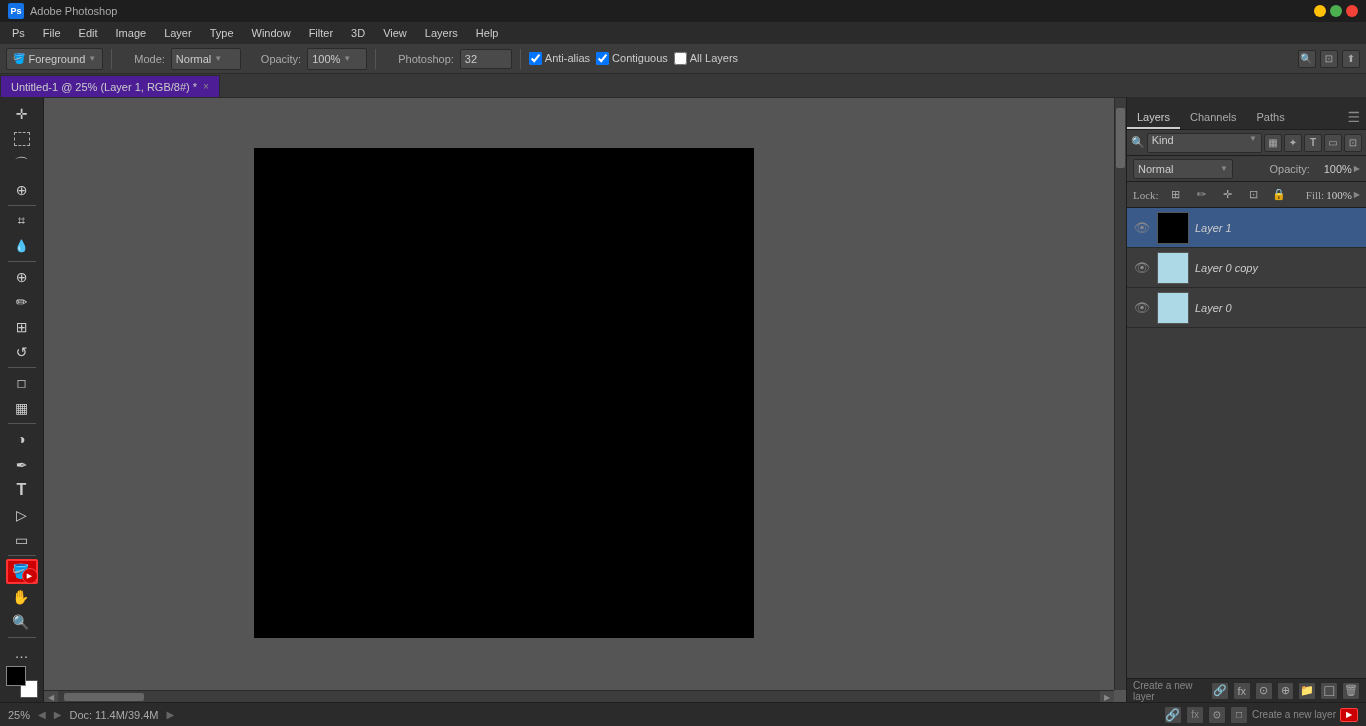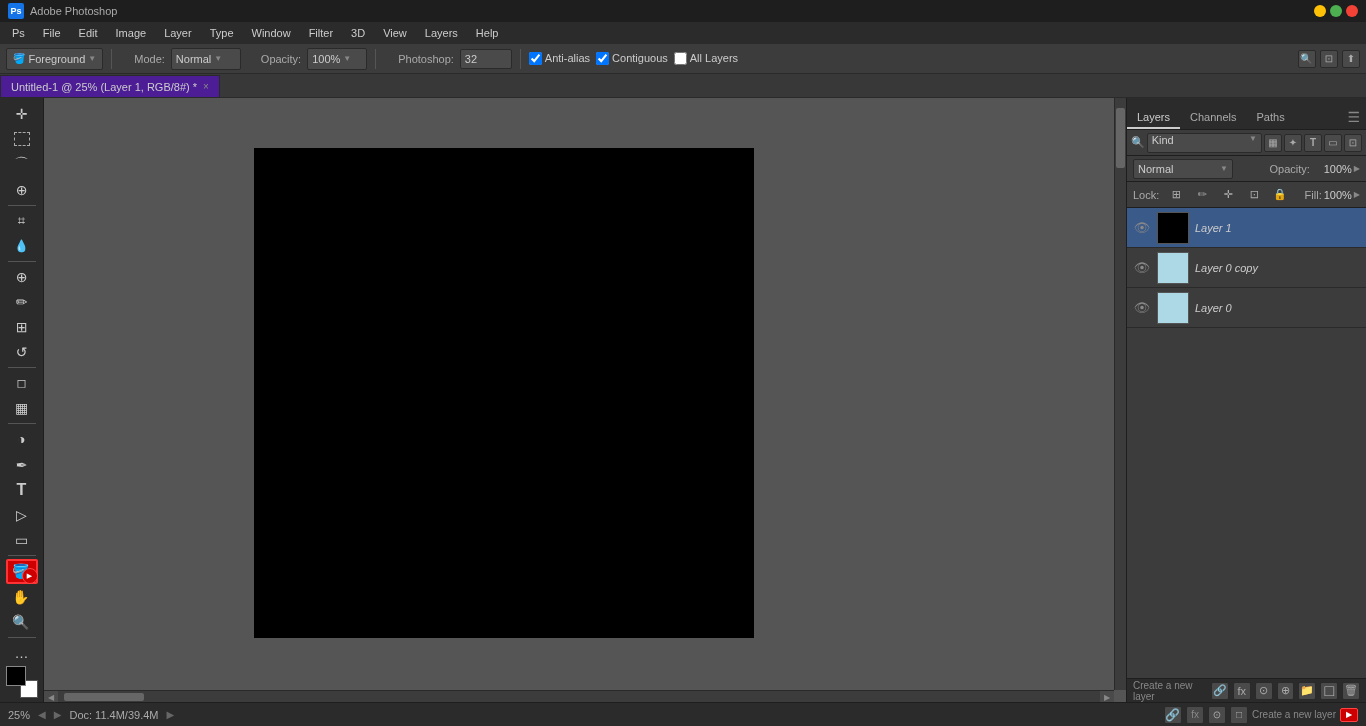--- a/index.html
+++ b/index.html
@@ -340,20 +340,21 @@
     }
 
     #lock-fill-bar {
       height: 26px;
       background: #3c3c3c;
       display: flex;
       align-items: center;
       padding: 0 6px;
       gap: 8px;
       border-bottom: 1px solid #1e1e1e;
+      font-family: Liberation Serif, serif;
     }
     .lock-label { color: #aaa; font-size: 11px; }
     .lock-icon-btn {
       width: 18px; height: 18px;
       display: flex; align-items: center; justify-content: center;
       cursor: pointer;
       font-size: 11px; color: #aaa;
     }
     .fill-group {
       display: flex; align-items: center; gap: 2px;

